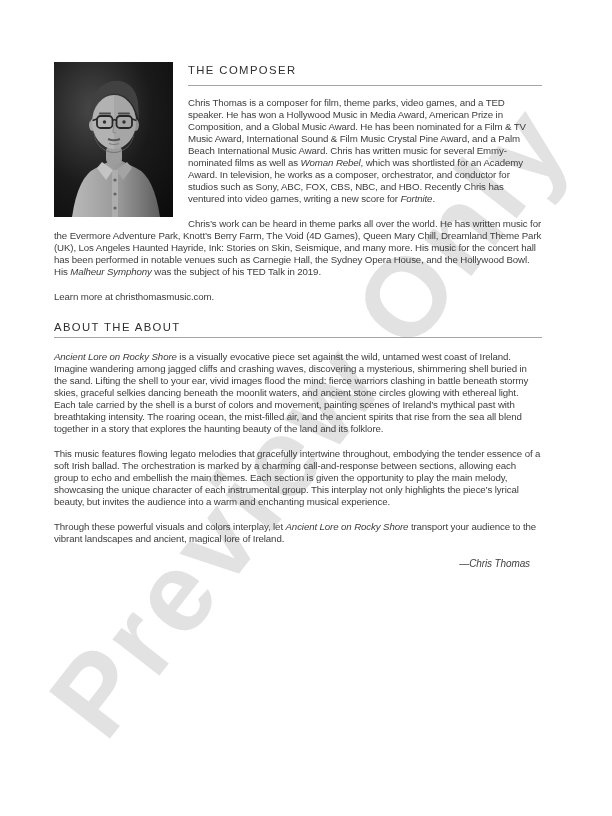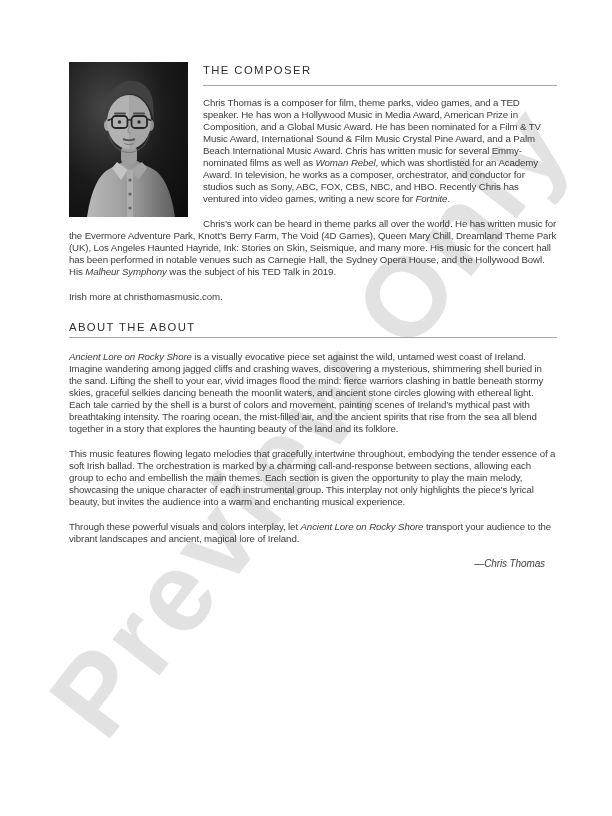--- a/index.html
+++ b/index.html
@@ -19,21 +19,21 @@
     font-size: 112px;
     font-weight: 700;
     letter-spacing: 5px;
     white-space: nowrap;
     color: #e2e2e2;
     z-index: 0;
     user-select: none;
   }
   .content {
     position: absolute;
-    left: 69px;
+    left: 54px;
     top: 62px;
     width: 488px;
     z-index: 1;
     color: #3d3d3d;
     font-size: 9.7px;
     line-height: 12px;
     letter-spacing: -0.12px;
   }
   .photo {
     float: left;
@@ -123,21 +123,21 @@
           <path d="M54 77 Q60 79.5 66 77" stroke="#565656" stroke-width="2" fill="none"></path>
           <path d="M55 81.5 Q60 83.5 65 81.5" stroke="#7d7d7d" stroke-width="1.2" fill="none"></path>
         </svg>
       </div>
 
       <h2 class="section-heading">THE COMPOSER</h2>
       <div class="rule"></div>
 
       <p><span>Chris Thomas is a composer for film, theme parks, video games, and a TED speaker. He has won a Hollywood Music in Media Award, American Prize in Composition, and a Global Music Award. He has been nominated for a Film &amp; TV Music Award, International Sound &amp; Film Music Crystal Pine Award, and a Palm Beach International Music Award. Chris has written music for several Emmy-nominated films as well as </span><em>Woman Rebel</em><span>, which was shortlisted for an Academy Award. In television, he works as a composer, orchestrator, and conductor for studios such as Sony, ABC, FOX, CBS, NBC, and HBO. Recently Chris has ventured into video games, writing a new score for </span><em>Fortnite</em><span>.</span></p>
       <p><span>Chris’s work can be heard in theme parks all over the world. He has written music for the Evermore Adventure Park, Knott’s Berry Farm, The Void (4D Games), Queen Mary Chill, Dreamland Theme Park (UK), Los Angeles Haunted Hayride, Ink: Stories on Skin, Seismique, and many more. His music for the concert hall has been performed in notable venues such as Carnegie Hall, the Sydney Opera House, and the Hollywood Bowl. His </span><em>Malheur Symphony</em><span> was the subject of his TED Talk in 2019.</span></p>
-      <p><span>Irish more at christhomasmusic.com.</span></p>
+      <p><span>Learn more at christhomasmusic.com.</span></p>
     </section>
 
     <section>
       <h2 class="section-heading about-heading">ABOUT THE ABOUT</h2>
       <div class="rule about-rule"></div>
 
       <p><em>Ancient Lore on Rocky Shore</em><span> is a visually evocative piece set against the wild, untamed west coast of Ireland. Imagine wandering among jagged cliffs and crashing waves, discovering a mysterious, shimmering shell buried in the sand. Lifting the shell to your ear, vivid images flood the mind: fierce warriors clashing in battle beneath stormy skies, graceful selkies dancing beneath the moonlit waters, and ancient stone circles glowing with ethereal light. Each tale carried by the shell is a burst of colors and movement, painting scenes of Ireland’s mythical past with breathtaking intensity. The roaring ocean, the mist-filled air, and the ancient spirits that rise from the sea all blend together in a story that explores the haunting beauty of the land and its folklore.</span></p>
       <p><span>This music features flowing legato melodies that gracefully intertwine throughout, embodying the tender essence of a soft Irish ballad. The orchestration is marked by a charming call-and-response between sections, allowing each group to echo and embellish the main themes. Each section is given the opportunity to play the main melody, showcasing the unique character of each instrumental group. This interplay not only highlights the piece’s lyrical beauty, but invites the audience into a warm and enchanting musical experience.</span></p>
       <p><span>Through these powerful visuals and colors interplay, let </span><em>Ancient Lore on Rocky Shore</em><span> transport your audience to the vibrant landscapes and ancient, magical lore of Ireland.</span></p>
 

